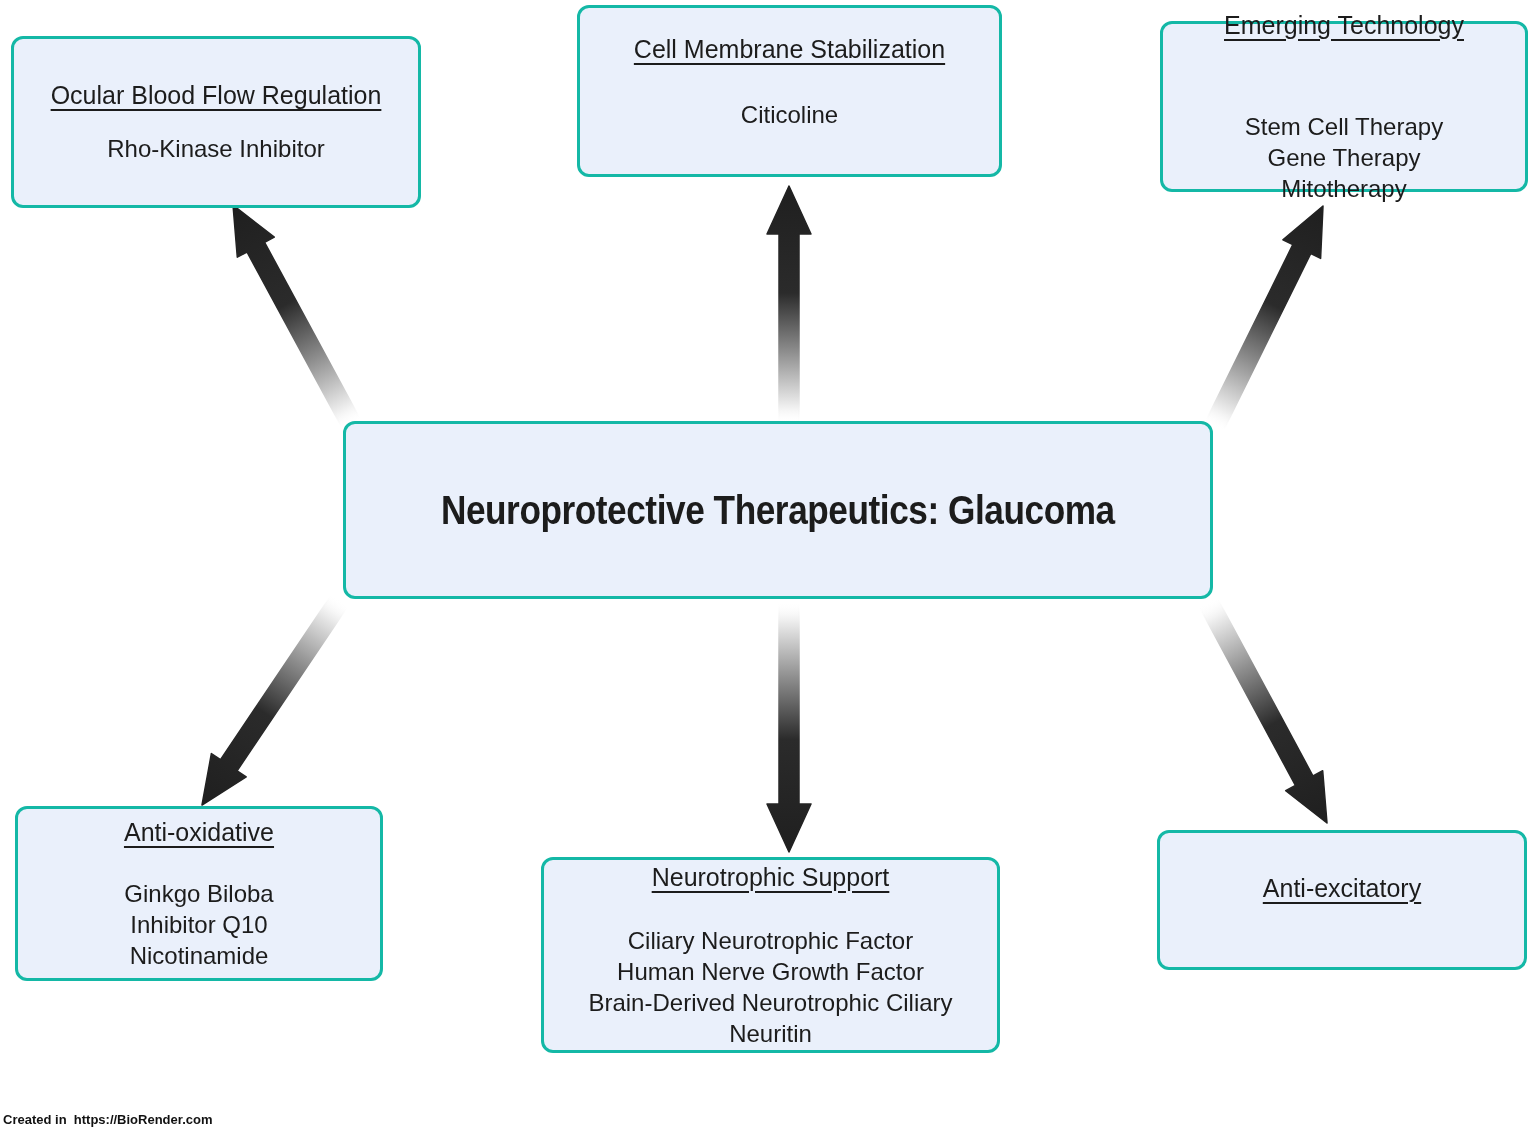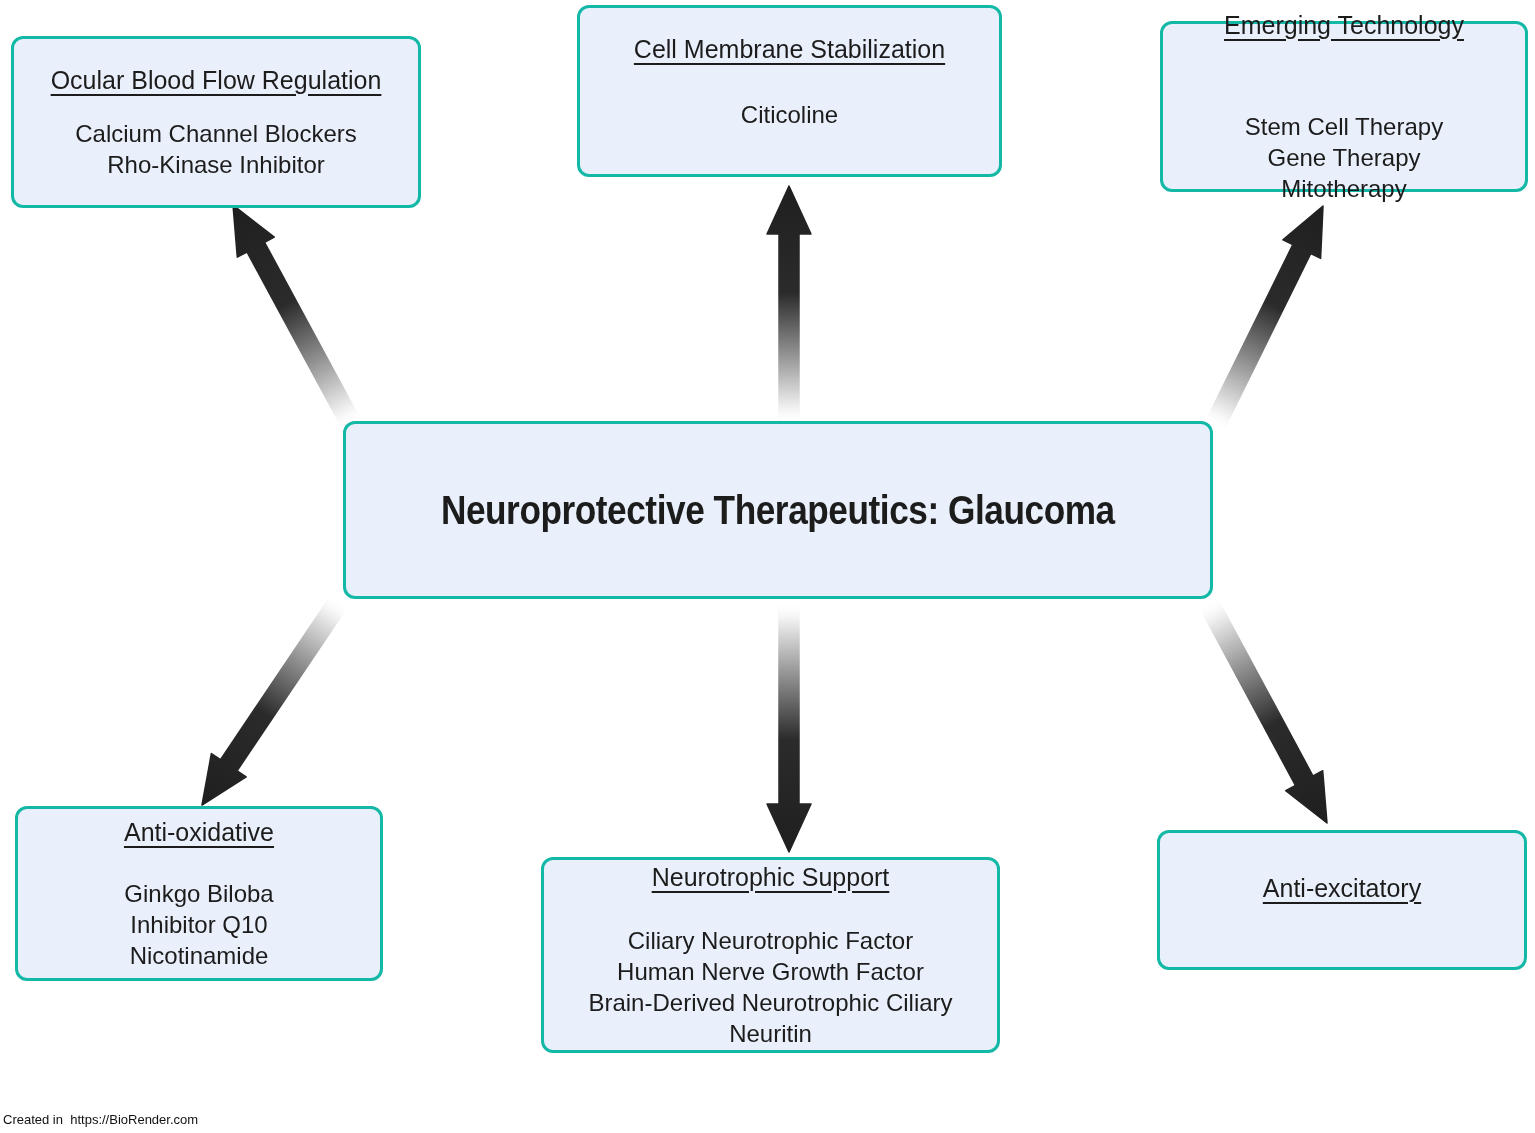--- a/index.html
+++ b/index.html
@@ -62,21 +62,21 @@
     white-space: nowrap;
     transform: scaleX(0.88);
     transform-origin: center;
     letter-spacing: -0.5px;
   }
   .footer-credit {
     position: absolute;
     left: 3px;
     top: 1112px;
     font-size: 13px;
-    font-weight: 400;
+    font-weight: 700;
     color: #111111;
     white-space: pre;
   }
 </style>
 </head>
 <body>
 
 <div id="canvas">
 
   <svg class="arrow-layer" viewBox="0 0 1535 1133" xmlns="http://www.w3.org/2000/svg">
@@ -128,21 +128,20 @@
     <polygon fill="url(#g2)" stroke="url(#g2)" stroke-width="1.5" stroke-linejoin="round" points="799,424 799,234 811,234 789,186 767,234 779,234 779,424"></polygon>
     <polygon fill="url(#g3)" stroke="url(#g3)" stroke-width="1.5" stroke-linejoin="round" points="1223,431.4 1310.8,253.5 1320.6,258.4 1323,206 1282.9,239.8 1292.8,244.7 1205,422.6"></polygon>
     <polygon fill="url(#g4)" stroke="url(#g4)" stroke-width="1.5" stroke-linejoin="round" points="331.7,594.4 220.5,759.6 211.4,753.5 202,805 246.2,776.9 237.1,770.8 348.3,605.6"></polygon>
     <polygon fill="url(#g5)" stroke="url(#g5)" stroke-width="1.5" stroke-linejoin="round" points="779,602 779,804 767,804 789,852 811,804 799,804 799,602"></polygon>
     <polygon fill="url(#g6)" stroke="url(#g6)" stroke-width="1.5" stroke-linejoin="round" points="1199.2,606.7 1295.4,785.4 1285.7,790.7 1327,823 1322.7,770.7 1313,776 1216.8,597.3"></polygon>
   </svg>
 
   <div class="node n1">
     <div class="node-heading">Ocular Blood Flow Regulation</div>
     <div class="node-items">
-      <div>Calcium Channel Blockers</div>
       <div>Rho-Kinase Inhibitor</div>
     </div>
   </div>
 
   <div class="node n2">
     <div class="node-heading">Cell Membrane Stabilization</div>
     <div class="node-items">
       <div>Citicoline</div>
     </div>
   </div>

